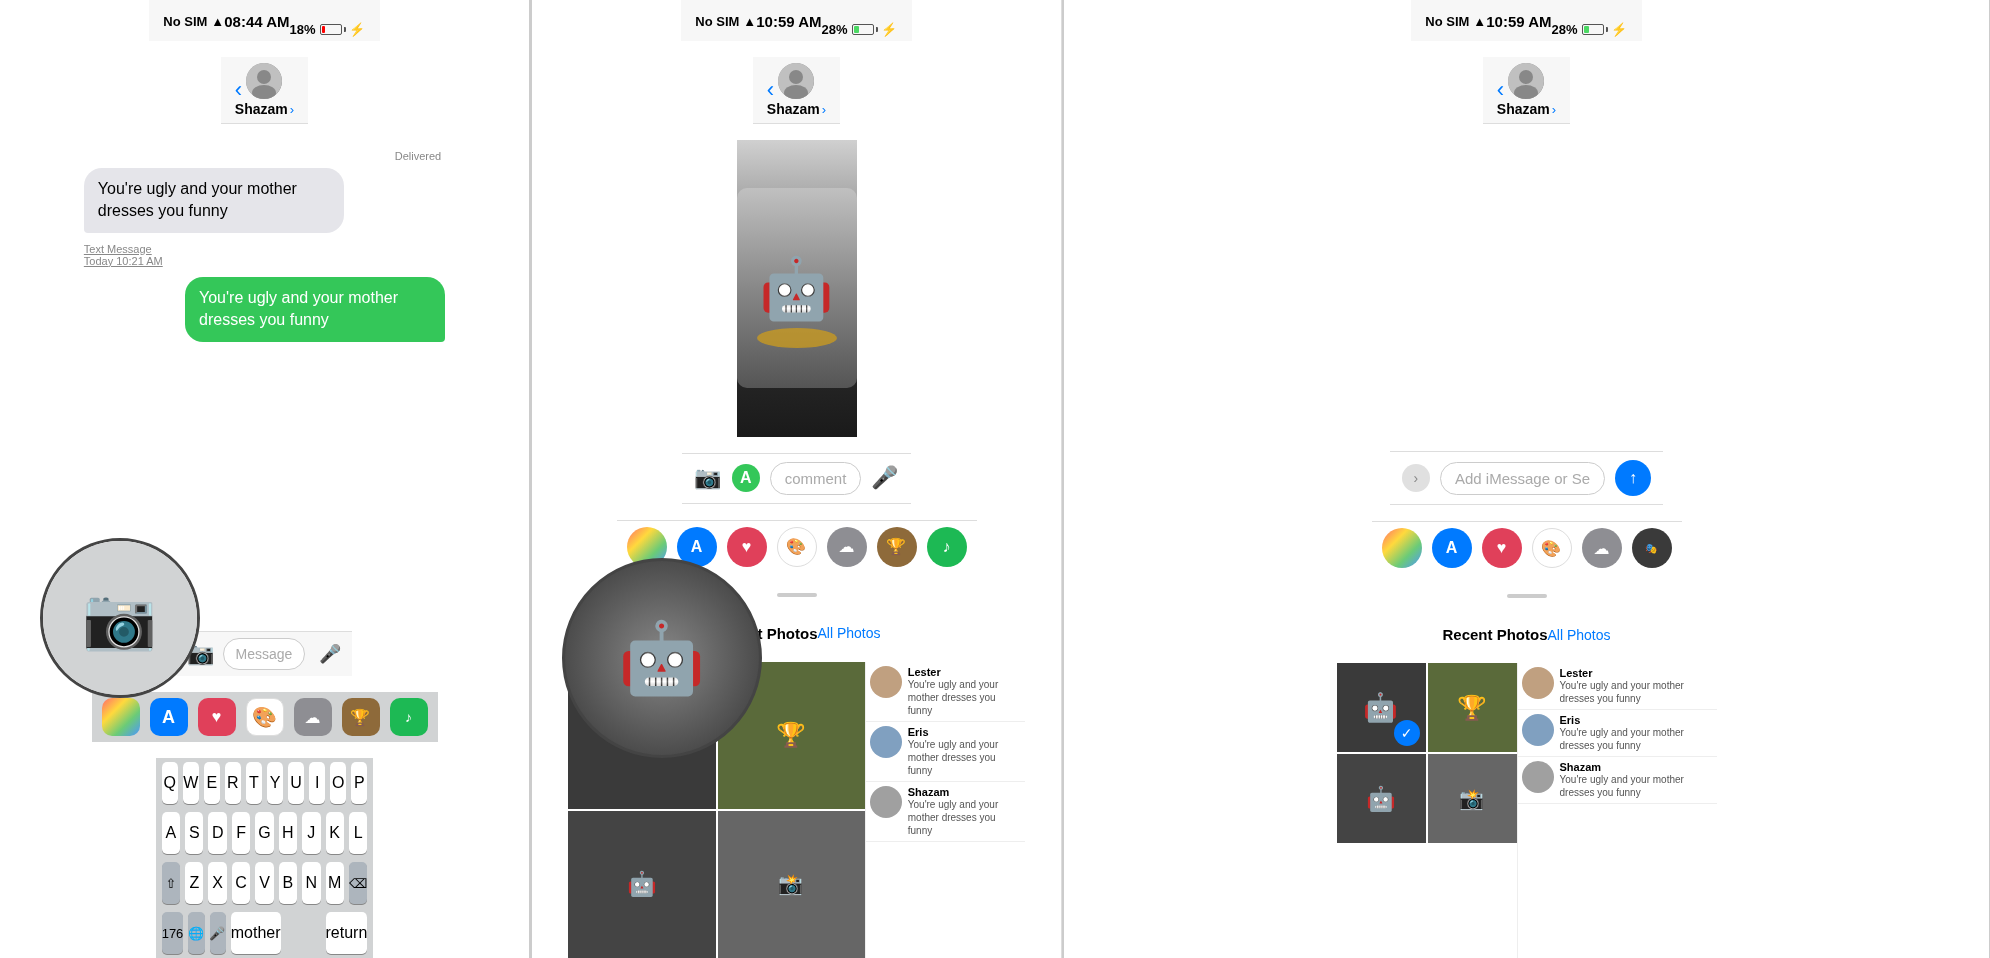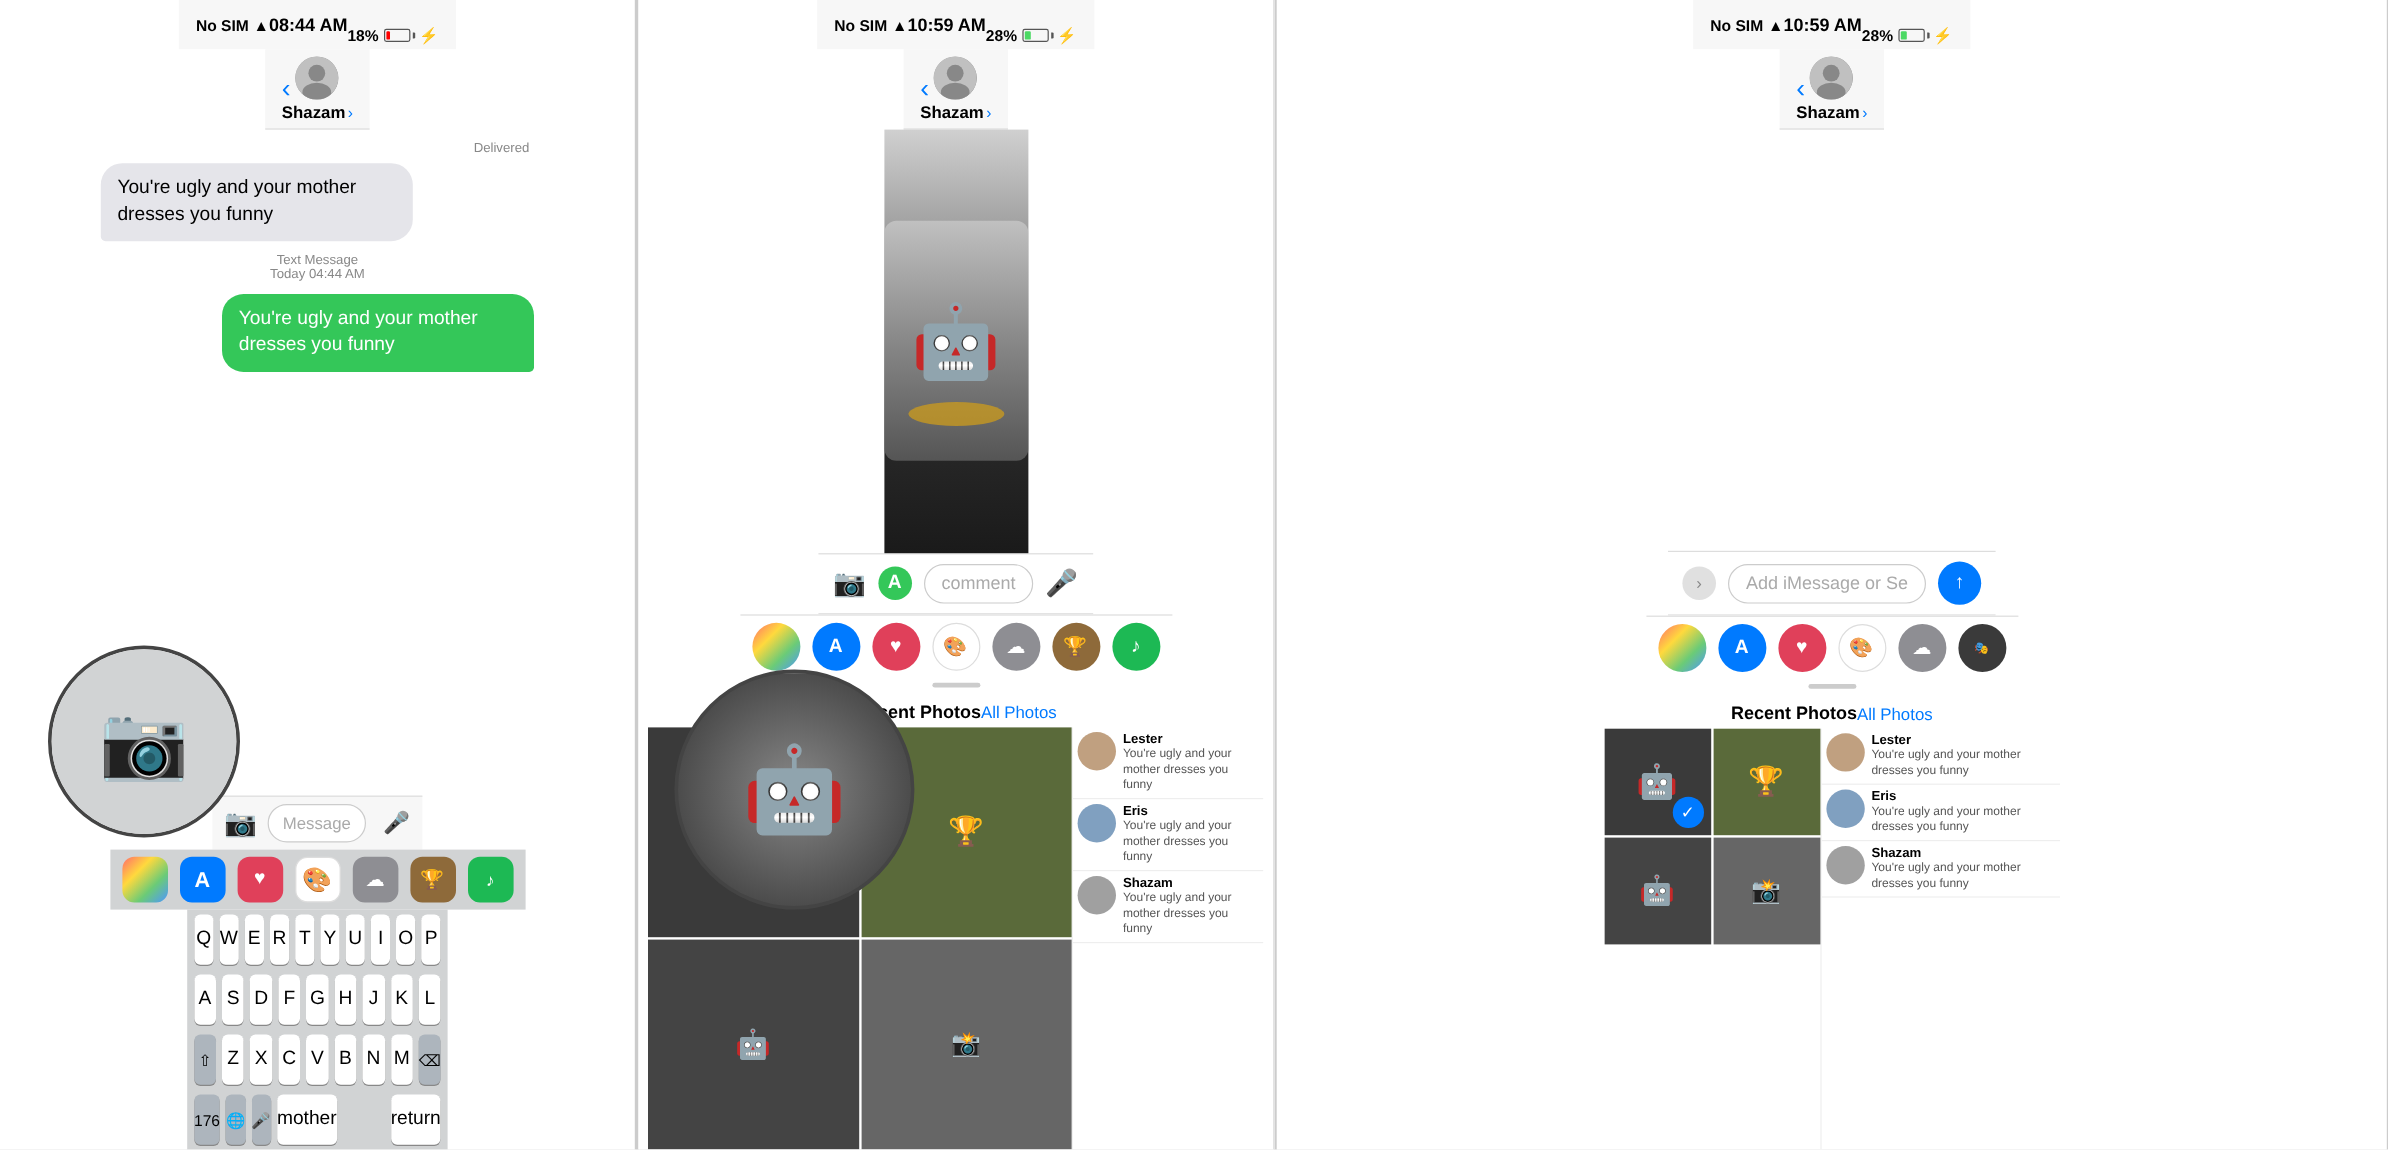--- a/index.html
+++ b/index.html
@@ -139,24 +139,24 @@
       border-bottom-left-radius: 4px;
     }
     .bubble.outgoing {
       background: #34c759;
       color: #fff;
       border-bottom-right-radius: 4px;
     }
 
     
     .time-label {
-      text-align: center;
       font-size: 11px;
       color: #888;
       margin: 4px 0;
+      text-decoration: underline;
     }
 
     
     .input-bar {
       display: flex;
       align-items: center;
       padding: 6px 10px;
       background: #f7f7f7;
       border-top: 1px solid #ddd;
       gap: 8px;
@@ -393,21 +393,21 @@
       background: #34c759;
       border-radius: 50%;
       width: 28px; height: 28px;
       display: flex; align-items: center; justify-content: center;
     }
 
     
     .photo-dark { background: #3a3a3a; }
     .photo-mid { background: #777; }
 
-    .flex-col { display: flex; flex-direction: column; }
+    .flex-col { display: flex; flex-direction: column; gap: 16px; }
     .flex1 { flex: 1; }
     .conv-item {
       display: flex; align-items: flex-start; gap: 6px;
       padding: 4px;
       border-bottom: 1px solid #eee;
     }
     .conv-avatar {
       width: 32px; height: 32px; border-radius: 50%;
       background: #bbb;
       flex-shrink: 0;
@@ -456,21 +456,21 @@
     </div>
   </div>
 
   <div class="messages-area">
     <div class="delivered-label">Delivered</div>
     <div class="bubble-row incoming">
       <div class="bubble incoming">You're ugly and your mother dresses you funny</div>
     </div>
     <div class="time-label">
       <div>Text Message</div>
-      <div>Today 04:44 AM</div>
+      <div>Today 10:21 AM</div>
     </div>
     <div class="bubble-row outgoing">
       <div class="bubble outgoing">You're ugly and your mother dresses you funny</div>
     </div>
   </div>
 
   <div class="input-bar">
     <span style="font-size:22px;color:#888;">📷</span>
     <div class="input-field">
       <span style="color:#aaa;">Message</span>

